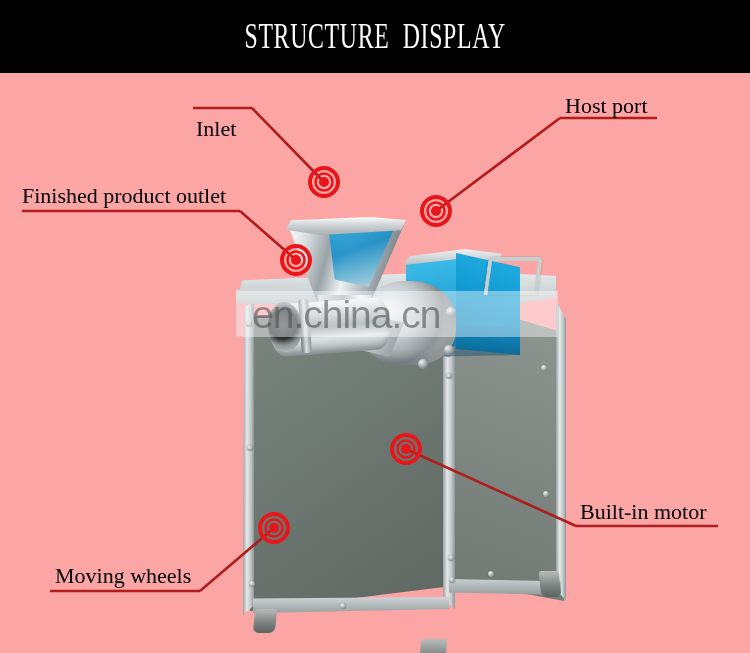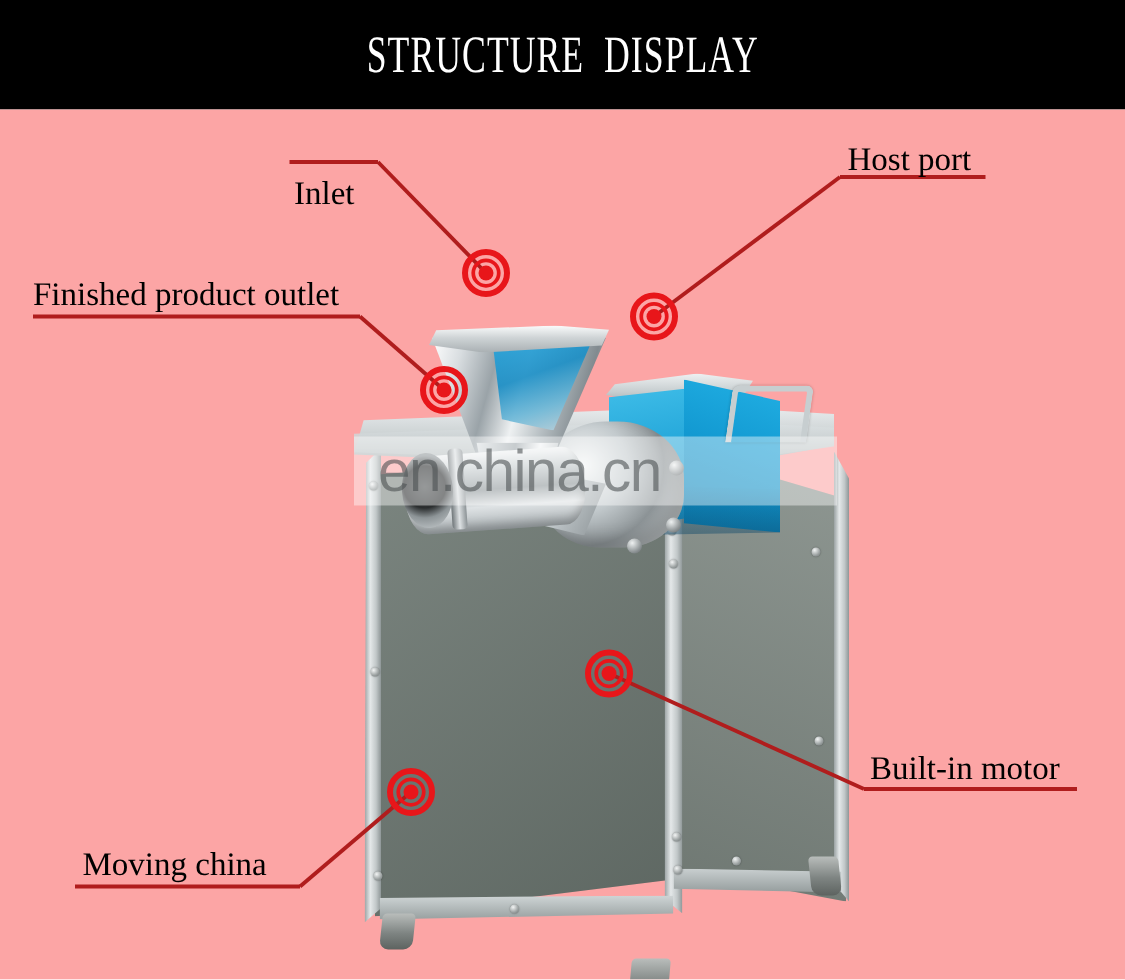--- a/index.html
+++ b/index.html
@@ -315,15 +315,15 @@
         <circle cx="274" cy="528" r="14" fill="none" stroke="#e8161a" stroke-width="4"></circle>
         <circle cx="274" cy="528" r="8.5" fill="none" stroke="#e8161a" stroke-width="2.5"></circle>
         <circle cx="274" cy="528" r="5" fill="#e8161a"></circle>
       </g>
     </svg>
 
   <div class="callout-label" id="lbl-inlet" style="left: 196px; top: 86px; margin-top: 31px;">Inlet</div>
   <div class="callout-label" id="lbl-outlet" style="left: 22px; top: 184px; text-align: right;">Finished product outlet</div>
   <div class="callout-label" id="lbl-host" style="left: 565px; top: 94px;">Host port</div>
   <div class="callout-label" id="lbl-motor" style="left: 580px; top: 500px;">Built-in motor</div>
-  <div class="callout-label" id="lbl-wheels" style="left: 55px; top: 564px;">Moving china</div>
+  <div class="callout-label" id="lbl-wheels" style="left: 55px; top: 564px;">Moving wheels</div>
 
 </div>
 
 </body></html>

